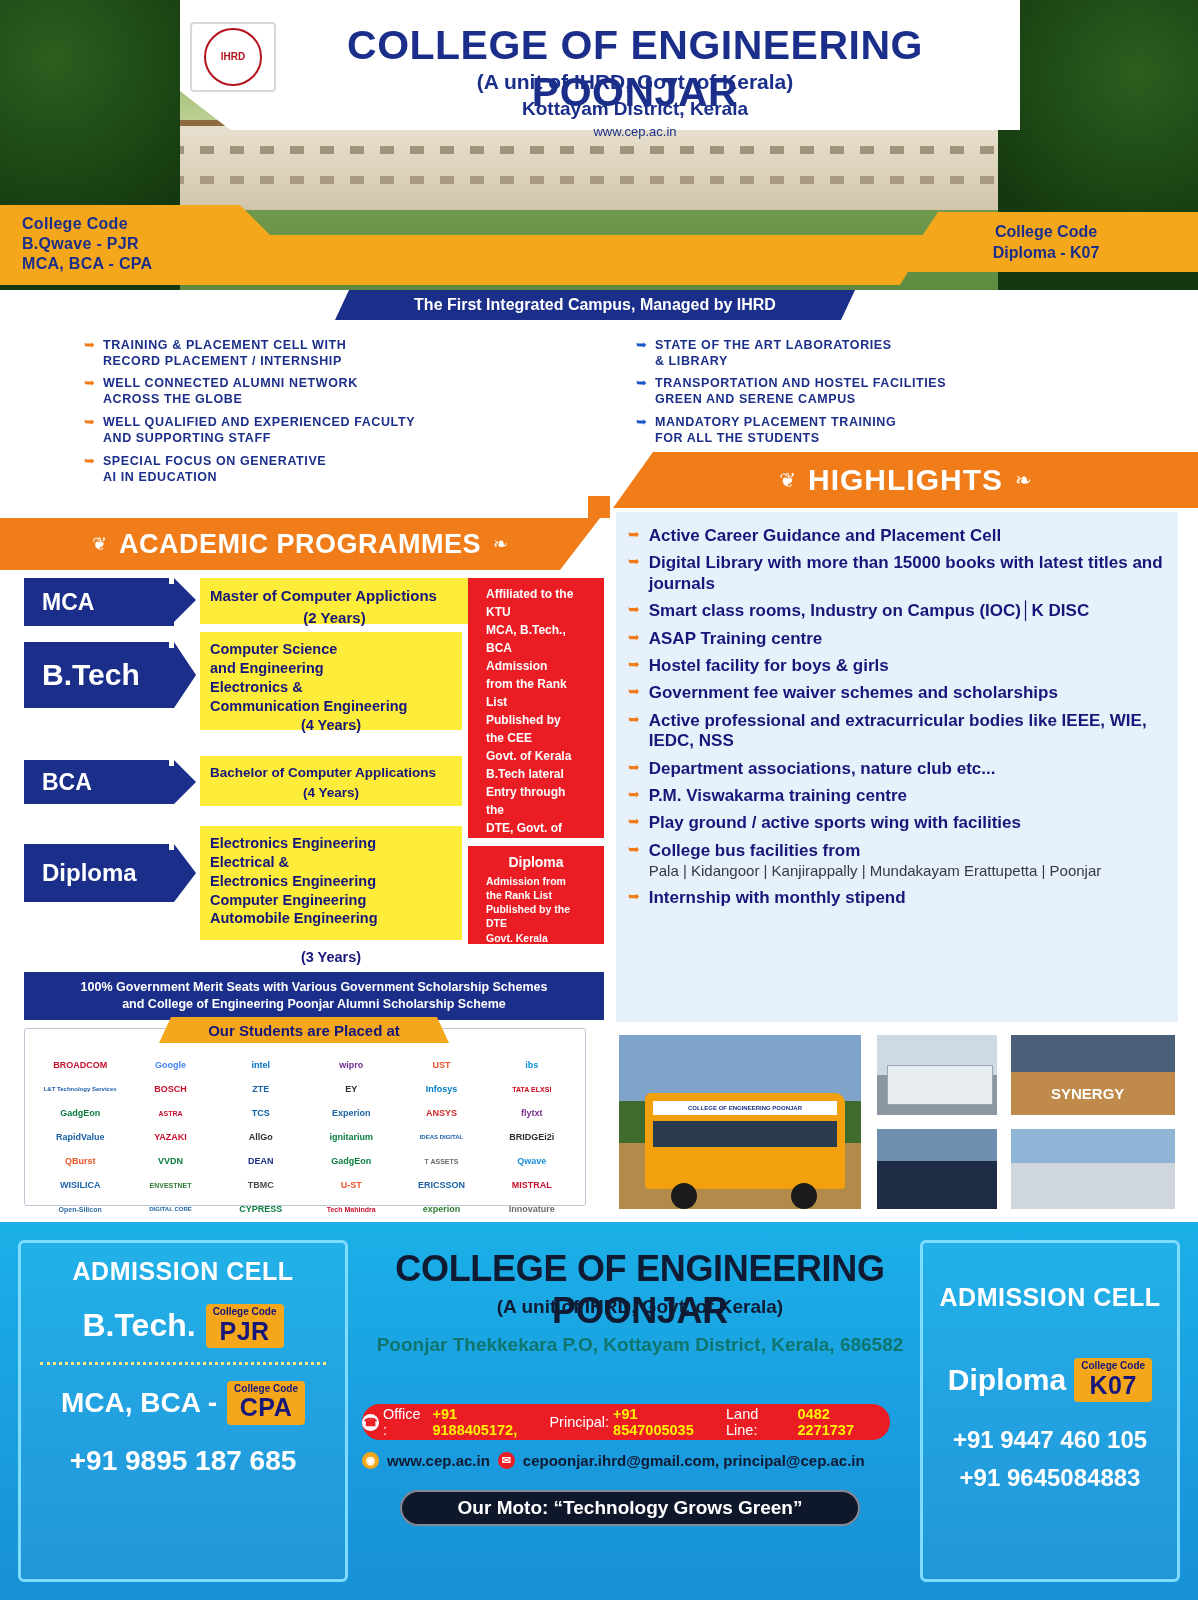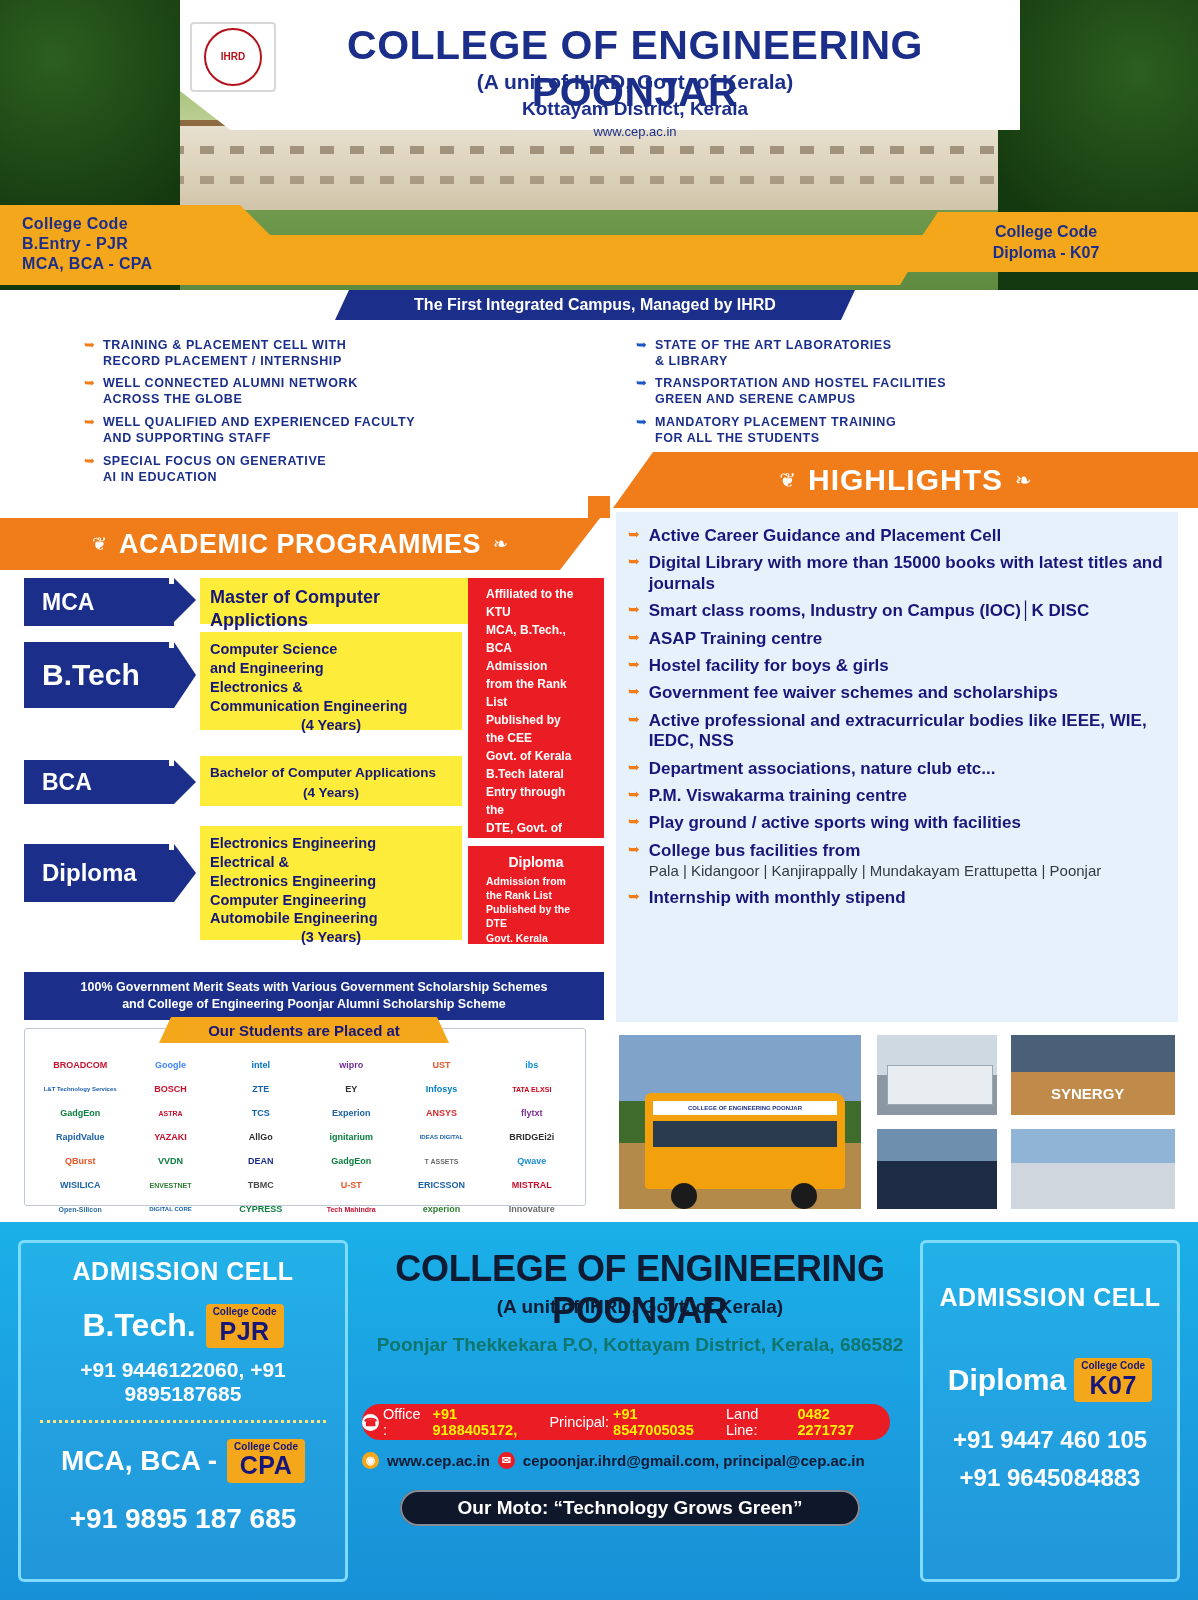--- a/index.html
+++ b/index.html
@@ -265,21 +265,21 @@
   </div>
 
   <div class="hdr-title">COLLEGE OF ENGINEERING POONJAR</div>
   <div class="hdr-sub1">(A unit of IHRD, Govt. of Kerala)</div>
   <div class="hdr-sub2">Kottayam District, Kerala</div>
   <div class="hdr-sub3">www.cep.ac.in</div>
 
   <div class="code-left"></div>
   <div class="code-left-txt">
     <div>College Code</div>
-    <div>B.Entry - PJR</div>
+    <div>B.Qwave - PJR</div>
     <div>MCA, BCA - CPA</div>
   </div>
 
   <div class="code-right"></div>
   <div class="code-right-txt">
     <div>College Code</div>
     <div>Diploma - K07</div>
   </div>
 </div>
 
@@ -344,21 +344,21 @@
   <span class="orn">❦</span>
   <span class="t">ACADEMIC PROGRAMMES</span>
   <span class="orn">❧</span>
 </div>
 
 <div class="prog">
 
   <div style="position:absolute; left:0; top:0;">
     <div class="tag" style="position:absolute; left:0; top:0; width:150px; height:48px; font-size:23px;">MCA</div>
     <div class="tag-arrow" style="left:150px; top:0; border-top:22px solid transparent; border-bottom:22px solid transparent;"></div>
-    <div class="yellow" style="position:absolute; left:176px; top:0; width:269px; height:46px; font-size:18px;">
+    <div class="yellow" style="position:absolute; left:176px; top:0; width:269px; height:46px; font-size:15px;">
       <div>Master of Computer Applictions</div>
       <div style="text-align:center; margin-top:2px;">(2 Years)</div>
     </div>
   </div>
 
   <div style="position:absolute; left:0; top:54px;">
     <div class="tag" style="position:absolute; left:0; top:10px; width:150px; height:66px; font-size:30px;">B.Tech</div>
     <div class="tag-arrow" style="left:150px; top:10px; border-top:33px solid transparent; border-bottom:33px solid transparent;"></div>
     <div class="yellow" style="position:absolute; left:176px; top:0; width:262px; height:98px; font-size:14.5px;">
       <div>Computer Science</div>
@@ -380,21 +380,21 @@
 
   <div style="position:absolute; left:0; top:248px;">
     <div class="tag" style="position:absolute; left:0; top:18px; width:150px; height:58px; font-size:24px;">Diploma</div>
     <div class="tag-arrow" style="left:150px; top:18px; border-top:29px solid transparent; border-bottom:29px solid transparent;"></div>
     <div class="yellow" style="position:absolute; left:176px; top:0; width:262px; height:114px; font-size:14.5px;">
       <div>Electronics Engineering</div>
       <div>Electrical &amp;</div>
       <div>Electronics Engineering</div>
       <div>Computer Engineering</div>
       <div>Automobile Engineering</div>
-      <div style="text-align:center;">(3 Years)</div>
+      <div style="text-align:center;margin-top:20px;">(3 Years)</div>
     </div>
   </div>
 
   <div class="redbox" style="left:444px; top:0; width:136px; height:260px; font-size:12px;">
     <div>Affiliated to the KTU</div>
     <div>MCA, B.Tech.,</div>
     <div>BCA</div>
     <div>Admission</div>
     <div>from the Rank List</div>
     <div>Published by</div>
@@ -568,21 +568,20 @@
     <div class="adm-title" style="margin-top:14px;">ADMISSION CELL</div>
 
     <div style="display:flex; align-items:center; justify-content:center; gap:10px; margin-top:18px;">
       <span style="color:#ffffff; font-size:32px; font-weight:bold;">B.Tech.</span>
       <span class="cc-badge">
         <span class="small">College Code</span>
         <span class="big">PJR</span>
       </span>
     </div>
 
-    <div class="phone" style="text-align:center; font-size:21px; margin-top:10px;">+91 9446122060, +91 9895187685</div>
 
     <div style="display:flex; justify-content:center; margin-top:14px;">
       <div class="dotline"></div>
     </div>
 
     <div style="display:flex; align-items:center; justify-content:center; gap:10px; margin-top:16px;">
       <span style="color:#ffffff; font-size:28px; font-weight:bold;">MCA, BCA -</span>
       <span class="cc-badge">
         <span class="small">College Code</span>
         <span class="big">CPA</span>

